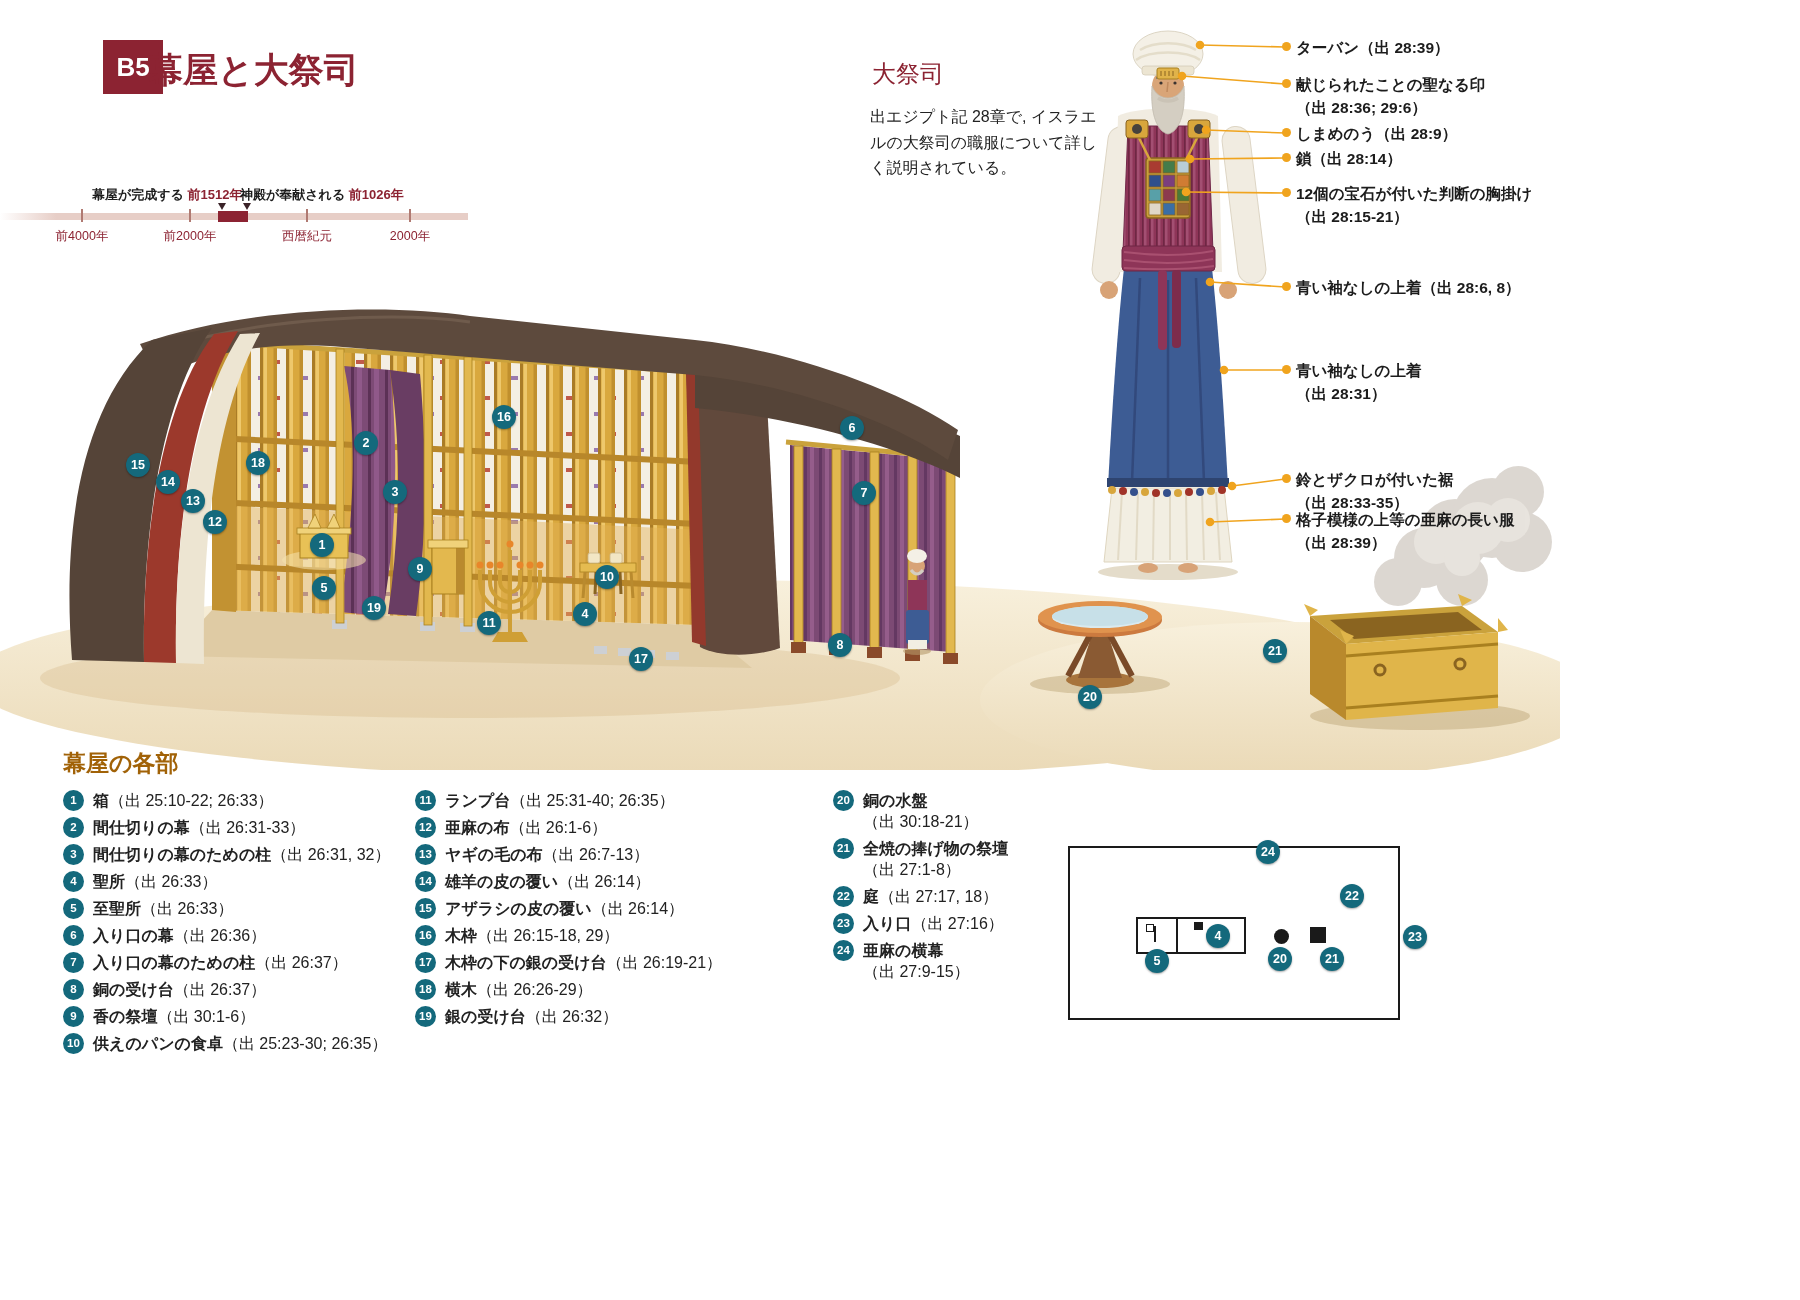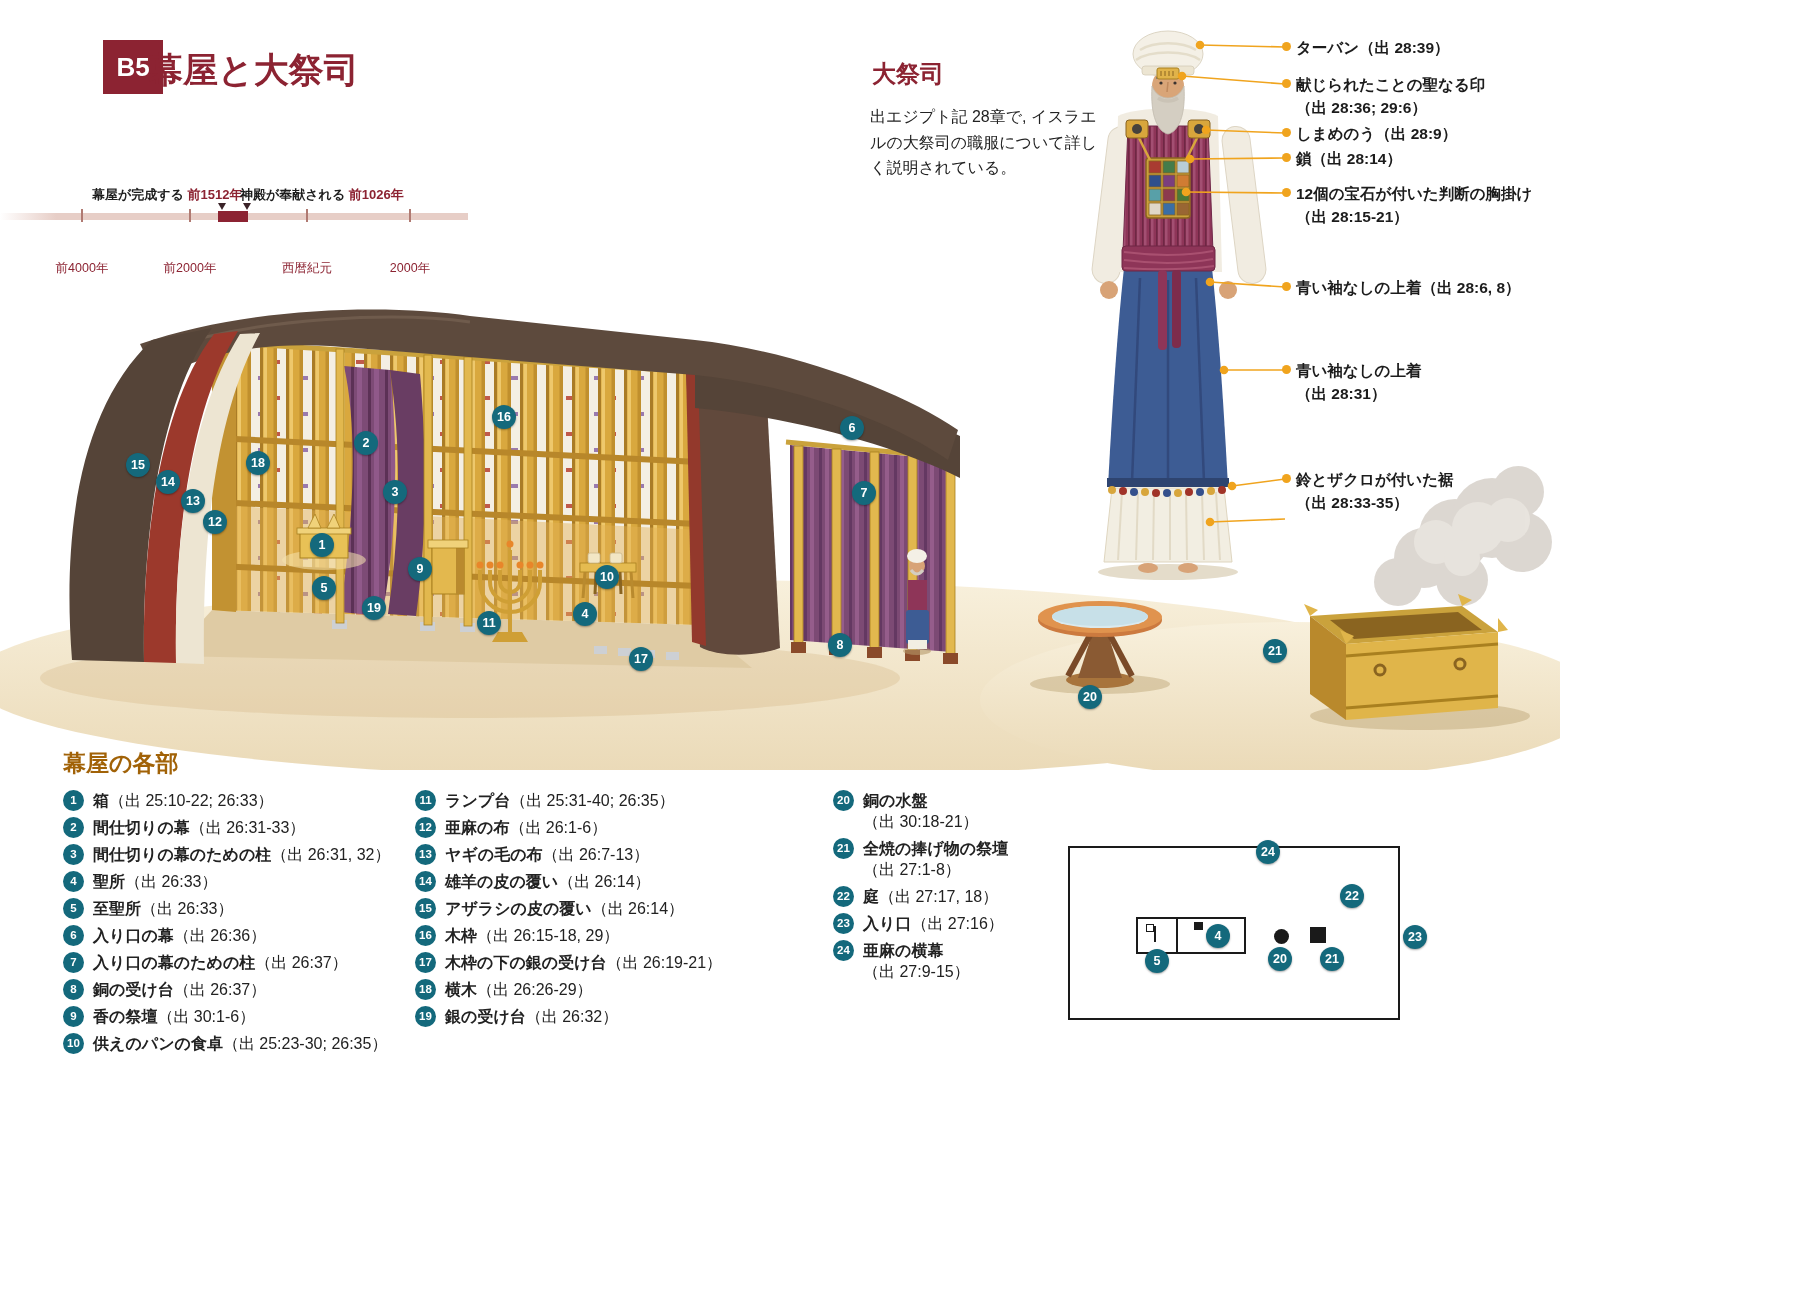--- a/index.html
+++ b/index.html
@@ -18,30 +18,30 @@
   .timeline { position:absolute; left:0; top:180px; width:480px; height:78px; }
   .tl-event { position:absolute; top:6px; font-size:13px; white-space:nowrap; }
   .tl-event b { color:#1c1c1c; }
   .tl-event .yr { color:#8c2332; font-weight:700; }
   .tl-tri { position:absolute; top:23px; width:0; height:0;
     border-left:4px solid transparent; border-right:4px solid transparent; border-top:7px solid #3a2228; }
   .tl-bar { position:absolute; left:0; top:33px; width:468px; height:7px;
     background:linear-gradient(90deg, rgba(231,206,199,0) 0%, #e7cec7 12%, #e7cec7 100%); }
   .tl-seg { position:absolute; left:218px; top:31px; width:30px; height:11px; background:#8c2332; }
   .tl-tick { position:absolute; top:29px; width:2px; height:13px; background:#b07a72; }
-  .tl-ticklabel { position:absolute; top:48px; font-size:12.5px; color:#8c2332; transform:translateX(-50%); white-space:nowrap;margin-top:32px; }
+  .tl-ticklabel { position:absolute; top:48px; font-size:12.5px; color:#8c2332; transform:translateX(-50%); white-space:nowrap; }
 
   
   .mk { position:absolute; width:24px; height:24px; border-radius:50%;
     background:#14697c; color:#fff; font-weight:700; font-size:12.5px;
     display:flex; align-items:center; justify-content:center; z-index:6;
     box-shadow:0 1px 2px rgba(0,0,0,.35); }
 
   
-  .hp-heading { position:absolute; left:872px; top:58px; font-size:24px; font-weight:700; color:#8c2332; }
+  .hp-heading { position:absolute; left:872px; top:58px; font-size:24px; font-weight:400; color:#8c2332; }
   .hp-intro { position:absolute; left:870px; top:104px; width:240px; font-size:16px; line-height:1.6; color:#222; }
   .callout { position:absolute; left:1296px; font-size:15.5px; line-height:1.5; z-index:7; }
   .callout .dot { position:absolute; left:-14px; top:6px; width:9px; height:9px; border-radius:50%; background:#f0a41e; }
   .callout b { font-weight:700; }
   .callout .ref { font-weight:700; display:inline-block; }
 
   
   .parts-heading { position:absolute; left:63px; top:748px; font-size:23px; font-weight:700; color:#a16207; }
   .col { position:absolute; top:790px; }
   .col1 { left:63px; width:350px; }
@@ -389,20 +389,21 @@
   </svg>
 
   <div class="callout" style="top:36px;width:210px"><span class="dot"></span><b>ターバン</b><span class="ref">（出 28:39）</span></div>
   <div class="callout" style="top:73px;width:215px"><span class="dot"></span><b>献じられたことの聖なる印</b><span class="ref">（出 28:36; 29:6）</span></div>
   <div class="callout" style="top:122px;width:210px"><span class="dot"></span><b>しまめのう</b><span class="ref">（出 28:9）</span></div>
   <div class="callout" style="top:147px;width:210px"><span class="dot"></span><b>鎖</b><span class="ref">（出 28:14）</span></div>
   <div class="callout" style="top:182px;width:250px"><span class="dot"></span><b>12個の宝石が付いた判断の胸掛け</b><span class="ref">（出 28:15-21）</span></div>
   <div class="callout" style="top:276px;width:245px"><span class="dot"></span><b>青い袖なしの上着</b><span class="ref">（出 28:6, 8）</span></div>
   <div class="callout" style="top:359px;width:155px"><span class="dot"></span><b>青い袖なしの上着</b><span class="ref">（出 28:31）</span></div>
   <div class="callout" style="top:468px;width:175px"><span class="dot"></span><b>鈴とザクロが付いた裾</b><span class="ref">（出 28:33-35）</span></div>
+  <div class="callout" style="top:508px;width:240px"><span class="dot"></span><b>格子模様の上等の亜麻の長い服</b><span class="ref">（出 28:39）</span></div>
 
   <div class="parts-heading">幕屋の各部</div>
 
   <div class="col col1">
     <div class="row">
         <span class="num">1</span>
         <span class="txt"><b>箱</b><span class="ref">（出 25:10-22; 26:33）</span></span>
       </div>
     <div class="row">
         <span class="num">2</span>

